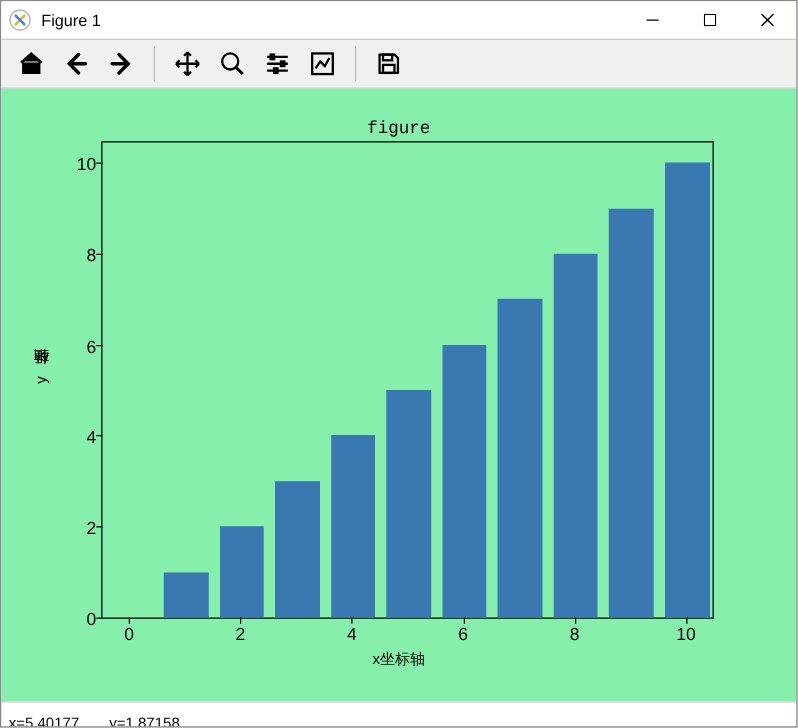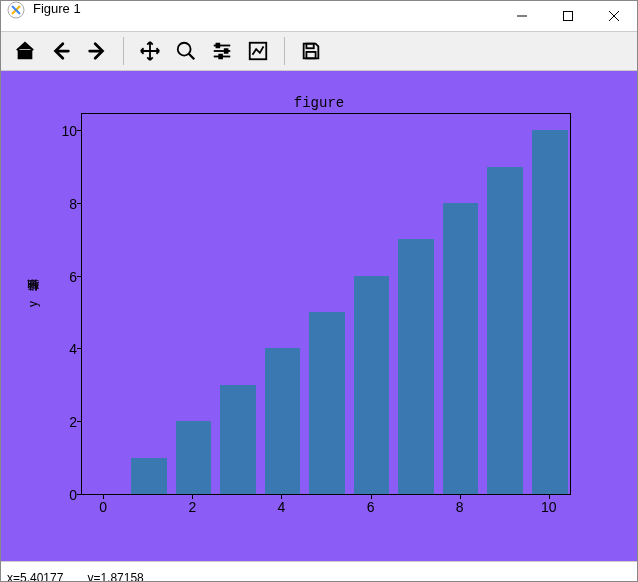--- a/index.html
+++ b/index.html
@@ -1,27 +1,27 @@
 <!DOCTYPE html>
 <html><head>
 <meta charset="utf-8">
 <style>
   * { box-sizing: border-box; margin: 0; padding: 0; }
   body { font-family: Arial, sans-serif; font-size: 13px; background: #fff; width: 638px; height: 582px; overflow: hidden; border: 1px solid #888; }
-  .titlebar { height: 30px; display: flex; padding: 0 0 0 6px; background: #fff; }
+  .titlebar { height: 30px; display: flex; align-items: center; padding: 0 0 0 6px; background: #fff; }
   .app-icon { width: 18px; height: 18px; margin-right: 8px; }
   .title-text { flex: 0 0 auto; }
   .title-spacer { flex: 1; }
   .win-btn { width: 46px; height: 30px; display: flex; align-items: center; justify-content: center; }
   .win-btn svg { width: 10px; height: 10px; }
   .toolbar { height: 40px; background: #f0f0f0; border-top: 1px solid #ccc; border-bottom: 1px solid #ccc; display: flex; align-items: center; padding: 0 8px; gap: 4px; }
   .tb-btn { width: 32px; height: 32px; display: flex; align-items: center; justify-content: center; cursor: pointer; }
   .tb-btn svg { width: 22px; height: 22px; stroke: #000; fill: none; stroke-width: 2; }
   .tb-sep { width: 1px; height: 28px; background: #bbb; margin: 0 6px; }
-  .canvas-area { width: 636px; height: 490px; background: #8b5cf6; position: relative; }
+  .canvas-area { width: 636px; height: 490px; background: #86efac; position: relative; }
   .figure-title { position: absolute; top: 24px; left: 0; right: 0; text-align: center; font-family: "Courier New", monospace; font-size: 14px; }
   .plot-box { position: absolute; left: 80px; top: 42px; width: 490px; height: 382px; border: 1px solid #000; }
   .bar { position: absolute; bottom: 0; background: #3a78b1; }
   .ytick { position: absolute; right: 4px; transform: translateY(50%); font-size: 14px; text-align: right; }
   .ytick-line { position: absolute; width: 5px; height: 1px; background: #000; right: -1px; }
   .xtick { position: absolute; top: 4px; transform: translateX(-50%); font-size: 14px; }
   .xtick-line { position: absolute; height: 5px; width: 1px; background: #000; top: -1px; }
   .xlabel { position: absolute; left: 0; right: 0; text-align: center; top: 448px; font-size: 12px; font-family: "Microsoft YaHei","SimSun",sans-serif; }
   .ylabel { position: absolute; left: 24px; top: 42px; height: 382px; font-size: 12px; font-family: "Microsoft YaHei","SimSun",sans-serif; writing-mode: vertical-rl; transform: rotate(180deg); text-align: center; display: flex; align-items: center; justify-content: center; }
   .yticks-container { position: absolute; left: 0; top: 42px; width: 80px; height: 382px; }
@@ -151,18 +151,19 @@
       <div class="xtick-line" style="left: 111.364px;"></div>
       <div class="xtick" style="left: 200.455px;">4</div>
       <div class="xtick-line" style="left: 200.455px;"></div>
       <div class="xtick" style="left: 289.545px;">6</div>
       <div class="xtick-line" style="left: 289.545px;"></div>
       <div class="xtick" style="left: 378.636px;">8</div>
       <div class="xtick-line" style="left: 378.636px;"></div>
       <div class="xtick" style="left: 467.727px;">10</div>
       <div class="xtick-line" style="left: 467.727px;"></div>
     </div>
+  <div class="xlabel">x坐标轴</div>
 </div>
 
 <div class="statusbar">
   <span>x=5.40177</span>
   <span>y=1.87158</span>
 </div>
 
 </body></html>

